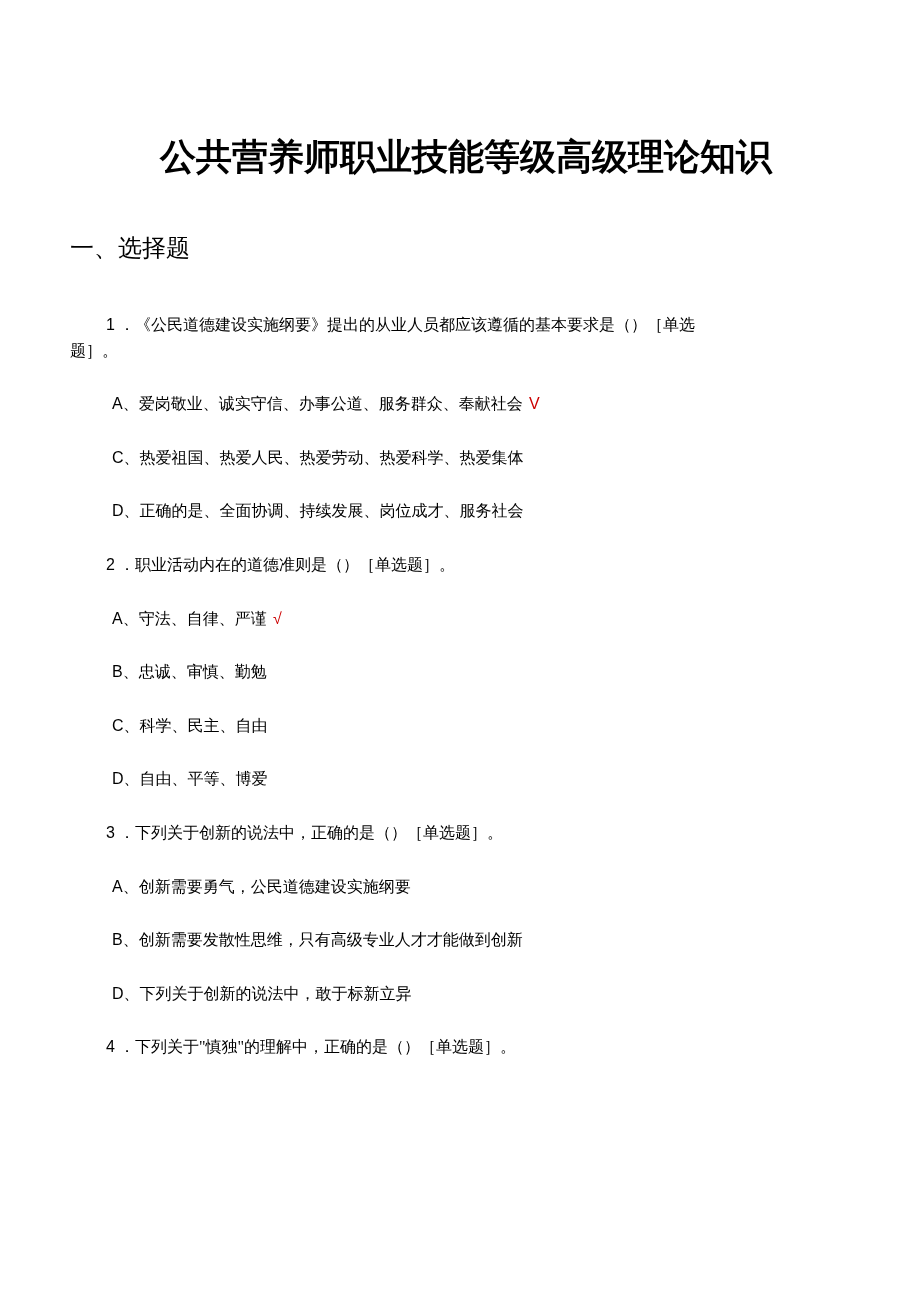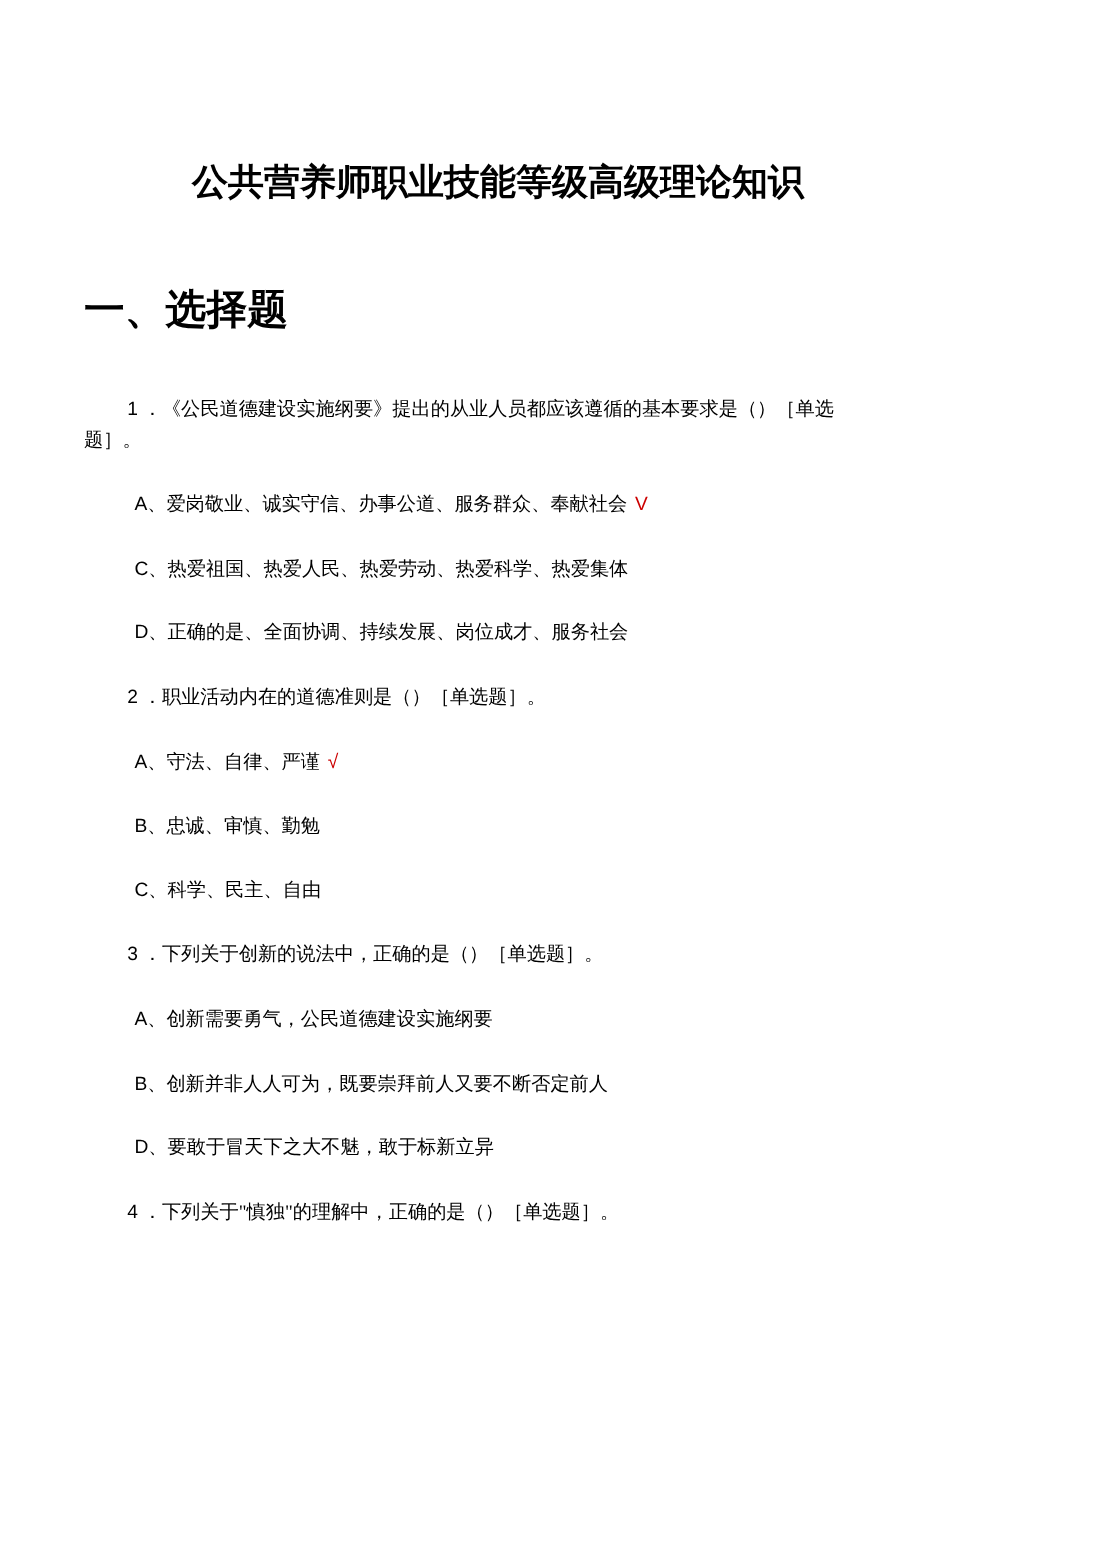--- a/index.html
+++ b/index.html
@@ -9,31 +9,31 @@
     }
     body {
       width: 920px;
       height: 1301px;
       background: #ffffff;
       font-family: "SimSun", "宋体", serif;
       color: #000000;
       padding: 130px 70px 40px 70px;
     }
     .title {
-      font-size: 30px;
+      font-size: 36px;
       font-weight: bold;
       line-height: 1.5;
       margin-left: 90px;
       margin-right: 60px;
-      margin-bottom: 60px;
+      margin-bottom: 48px;
       font-family: "SimHei", "黑体", sans-serif;
     }
     .section-heading {
-      font-size: 34px;
-      font-weight: bold;
+      font-size: 24px;
+      font-weight: normal;
       margin-bottom: 48px;
       font-family: "SimHei", "黑体", sans-serif;
       margin-top: 12px;
     }
     .question {
       font-size: 16px;
       line-height: 1.6;
       margin-bottom: 28px;
       padding-left: 42px;
       text-indent: -6px;
@@ -72,18 +72,19 @@
 
 <div id="questions-container">
     <div class="question"><span class="num">1</span><span> ．《公民道德建设实施纲要》提出的从业人员都应该遵循的基本要求是（）［单选</span><span class="question-wrap-line">题］。</span></div>
     <div class="option"><span class="opt-letter">A</span><span>、爱岗敬业、诚实守信、办事公道、服务群众、奉献社会</span><span class="check"> V</span></div>
     <div class="option"><span class="opt-letter">C</span><span>、热爱祖国、热爱人民、热爱劳动、热爱科学、热爱集体</span></div>
     <div class="option"><span class="opt-letter">D</span><span>、正确的是、全面协调、持续发展、岗位成才、服务社会</span></div>
     <div class="question"><span class="num">2</span><span> ．职业活动内在的道德准则是（）［单选题］。</span></div>
     <div class="option"><span class="opt-letter">A</span><span>、守法、自律、严谨</span><span class="check"> √</span></div>
     <div class="option"><span class="opt-letter">B</span><span>、忠诚、审慎、勤勉</span></div>
     <div class="option"><span class="opt-letter">C</span><span>、科学、民主、自由</span></div>
+    <div class="option"><span class="opt-letter">D</span><span>、自由、平等、博爱</span></div>
     <div class="question"><span class="num">3</span><span> ．下列关于创新的说法中，正确的是（）［单选题］。</span></div>
     <div class="option"><span class="opt-letter">A</span><span>、创新需要勇气，公民道德建设实施纲要</span></div>
-    <div class="option"><span class="opt-letter">B</span><span>、创新并非人人可为，既要崇拜前人又要不断否定前人</span></div>
-    <div class="option"><span class="opt-letter">D</span><span>、要敢于冒天下之大不魅，敢于标新立异</span></div>
+    <div class="option"><span class="opt-letter">B</span><span>、创新需要发散性思维，只有高级专业人才才能做到创新</span></div>
+    <div class="option"><span class="opt-letter">D</span><span>、下列关于创新的说法中，敢于标新立异</span></div>
     <div class="question"><span class="num">4</span><span> ．下列关于"慎独"的理解中，正确的是（）［单选题］。</span></div>
   </div>
 
 </body></html>

